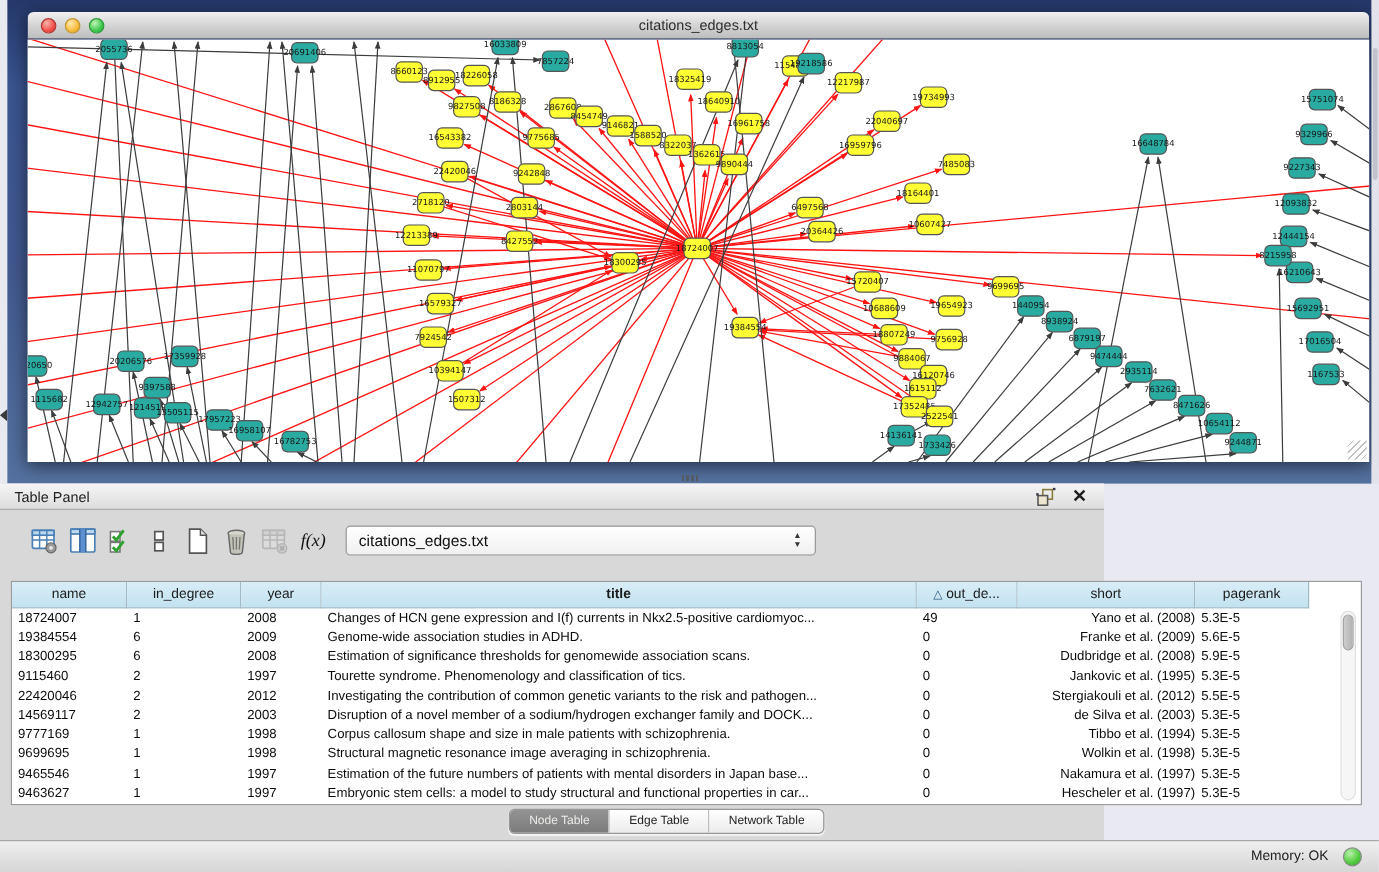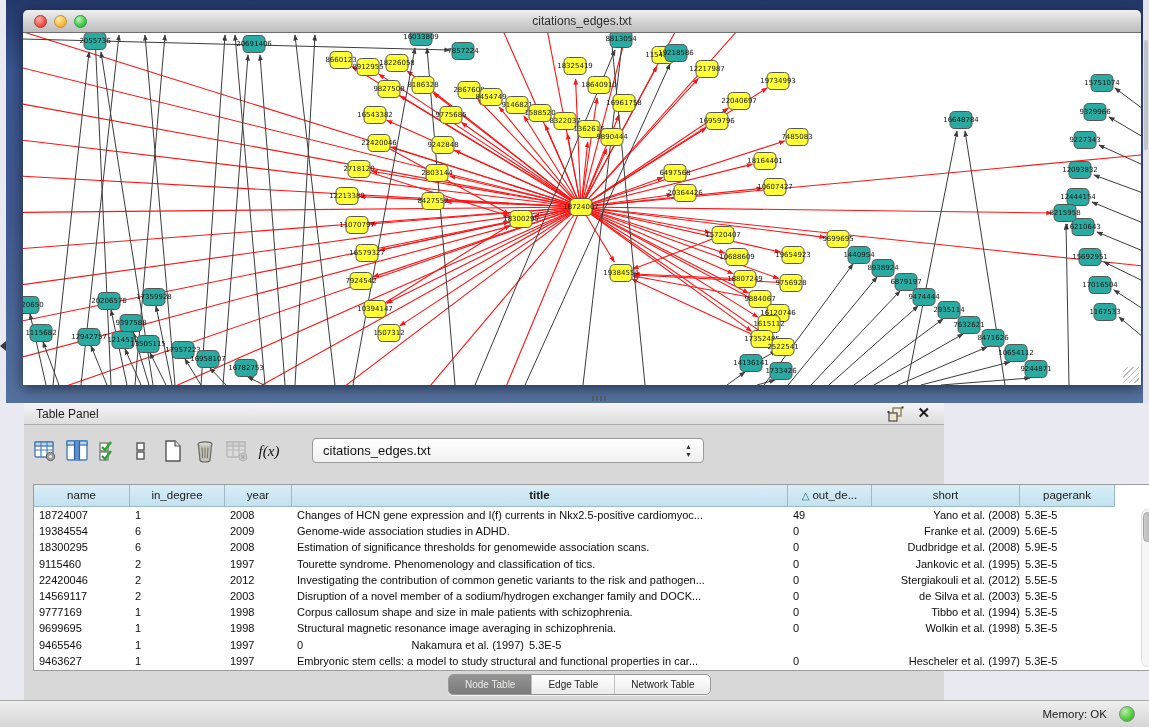--- a/index.html
+++ b/index.html
@@ -23,29 +23,29 @@
   #title { position:absolute; left:0; right:0; top:4px; text-align:center; font-size:12px; color:#2c2c2c; }
   .light { position:absolute; top:5px; width:13px; height:13px; border-radius:50%; }
   .light.red   { left:11px; background:radial-gradient(circle at 35% 30%, #ffb3ad, #f0524a 60%, #c33831); border:1px solid #b33730; }
   .light.yellow{ left:31px; background:radial-gradient(circle at 35% 30%, #ffe9b0, #f9bb3e 60%, #d89a25); border:1px solid #c2952c; }
   .light.green { left:51px; background:radial-gradient(circle at 35% 30%, #c0f4b6, #3fc94e 60%, #27a237); border:1px solid #2d9a37; }
   #canvas { position:relative; width:1118px; height:352px; background:#ffffff; overflow:hidden; }
   #grip { position:absolute; right:2px; bottom:2px; width:16px; height:16px; opacity:.55;
     background:repeating-linear-gradient(135deg,transparent 0 3px,#8a8a8a 3px 4px); }
 
   
-  #table-panel { position:absolute; left:0; top:403px; width:920px; height:297px; background:#d8d8d8;margin-left:24px; }
+  #table-panel { position:absolute; left:0; top:403px; width:920px; height:297px; background:#d8d8d8; }
   #panel-header { position:relative; height:22px; background:linear-gradient(#f5f5f5,#dddddd); border-bottom:1px solid #ababab; }
   #panel-title { position:absolute; left:12px; top:4px; font-size:12px; color:#222; }
   #float-btn { position:absolute; right:40px; top:3px; width:17px; height:17px; cursor:default; }
   #close-btn { position:absolute; right:14px; top:1px; font-size:15px; font-weight:bold; color:#1e1e1e; cursor:default; }
   #divider-grip { position:absolute; left:568px; top:-7px; width:14px; height:5px; opacity:.8;
     background:repeating-linear-gradient(90deg,#555 0 2px,transparent 2px 4px); }
 
-  #toolbar { position:absolute; left:6px; top:32px; height:32px; display:flex; align-items:center; gap:2px; }
+  #toolbar { position:absolute; left:22px; top:32px; height:32px; display:flex; align-items:center; gap:2px; }
   .tool-btn { width:30px; height:30px; display:flex; align-items:center; justify-content:center; background:transparent; border:none; }
   .tool-btn.disabled { opacity:.45; }
   #fx-label { font-family:"Liberation Serif",serif; font-style:italic; font-size:15px; color:#111; }
 
   #selector { position:absolute; left:288px; top:35px; width:392px; height:25px; background:linear-gradient(#ffffff,#f0f0f0);
     border:1px solid #9a9a9a; border-radius:4px; font-size:13px; color:#111; }
   #selector .val { position:absolute; left:10px; top:4px; }
   #selector .spin { position:absolute; right:10px; top:4px; width:9px; height:16px; font-size:7px; line-height:8px; color:#333; text-align:center; }
 
   #table-box { position:absolute; left:9px; top:81px; width:1126px; height:187px; background:#fff; border:1px solid #9c9c9c; }
@@ -770,20 +770,21 @@
             <div class="td" style="width: 67px;">1998</div>
             <div class="td" style="width: 496px;">Structural magnetic resonance image averaging in schizophrenia.</div>
             <div class="td" style="width: 84px;">0</div>
             <div class="td center" style="width: 148px;">Wolkin et al. (1998)</div>
             <div class="td" style="width: 95px;">5.3E-5</div>
           </div>
           <div class="tr">
             <div class="td" style="width: 96px;">9465546</div>
             <div class="td" style="width: 95px;">1</div>
             <div class="td" style="width: 67px;">1997</div>
+            <div class="td" style="width: 496px;">Estimation of the future numbers of patients with mental disorders in Japan base...</div>
             <div class="td" style="width: 84px;">0</div>
             <div class="td center" style="width: 148px;">Nakamura et al. (1997)</div>
             <div class="td" style="width: 95px;">5.3E-5</div>
           </div>
           <div class="tr">
             <div class="td" style="width: 96px;">9463627</div>
             <div class="td" style="width: 95px;">1</div>
             <div class="td" style="width: 67px;">1997</div>
             <div class="td" style="width: 496px;">Embryonic stem cells: a model to study structural and functional properties in car...</div>
             <div class="td" style="width: 84px;">0</div>

